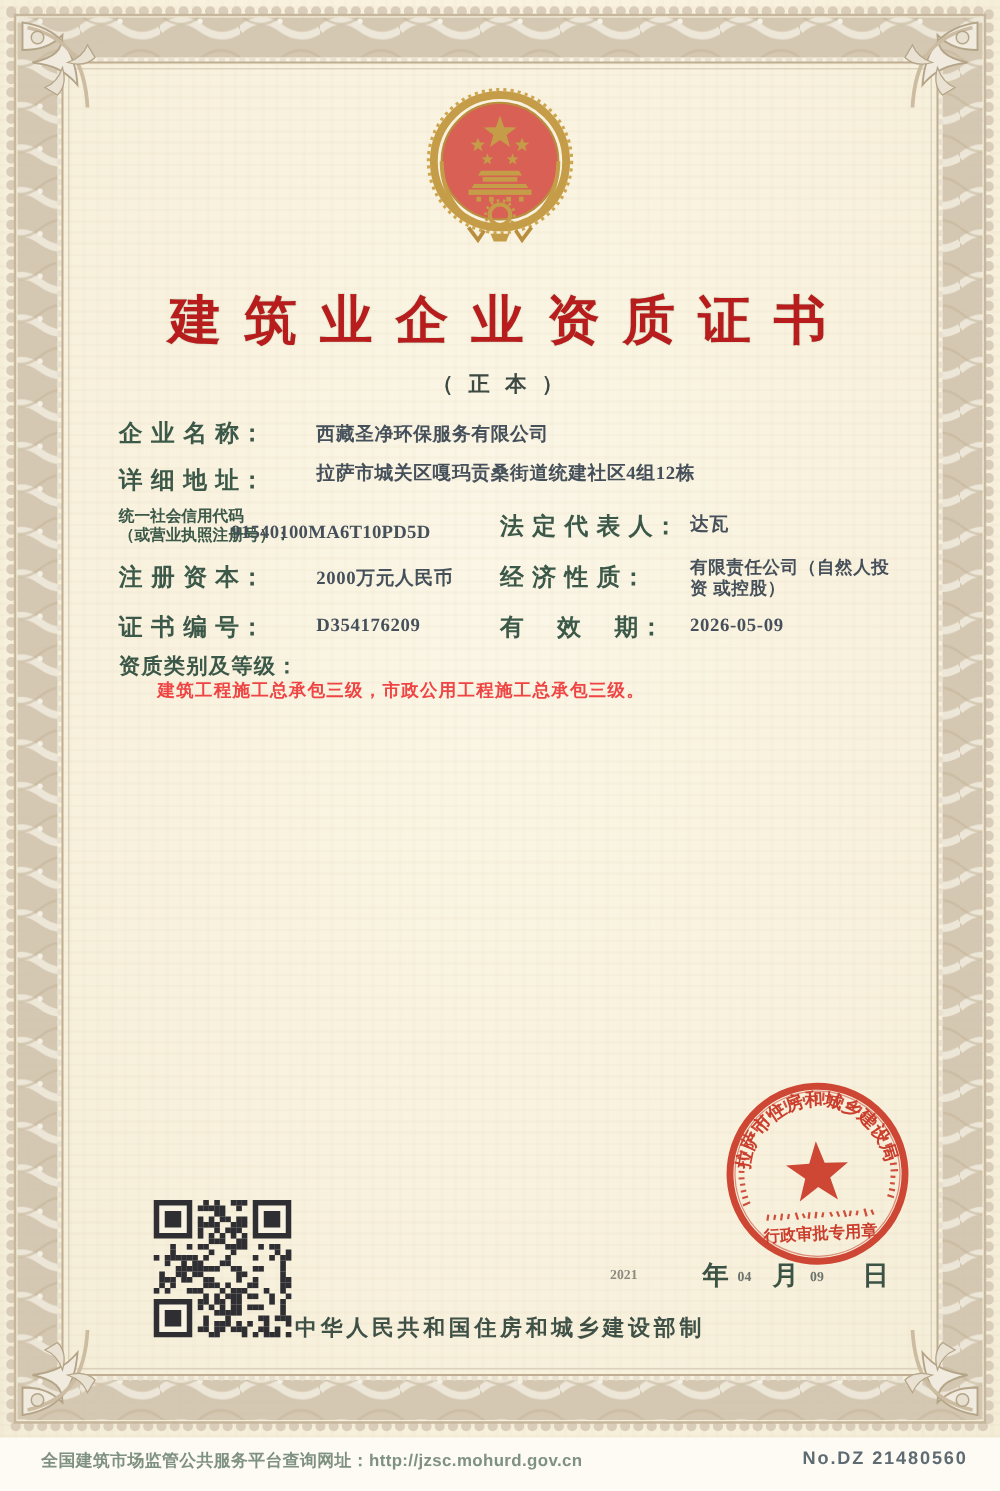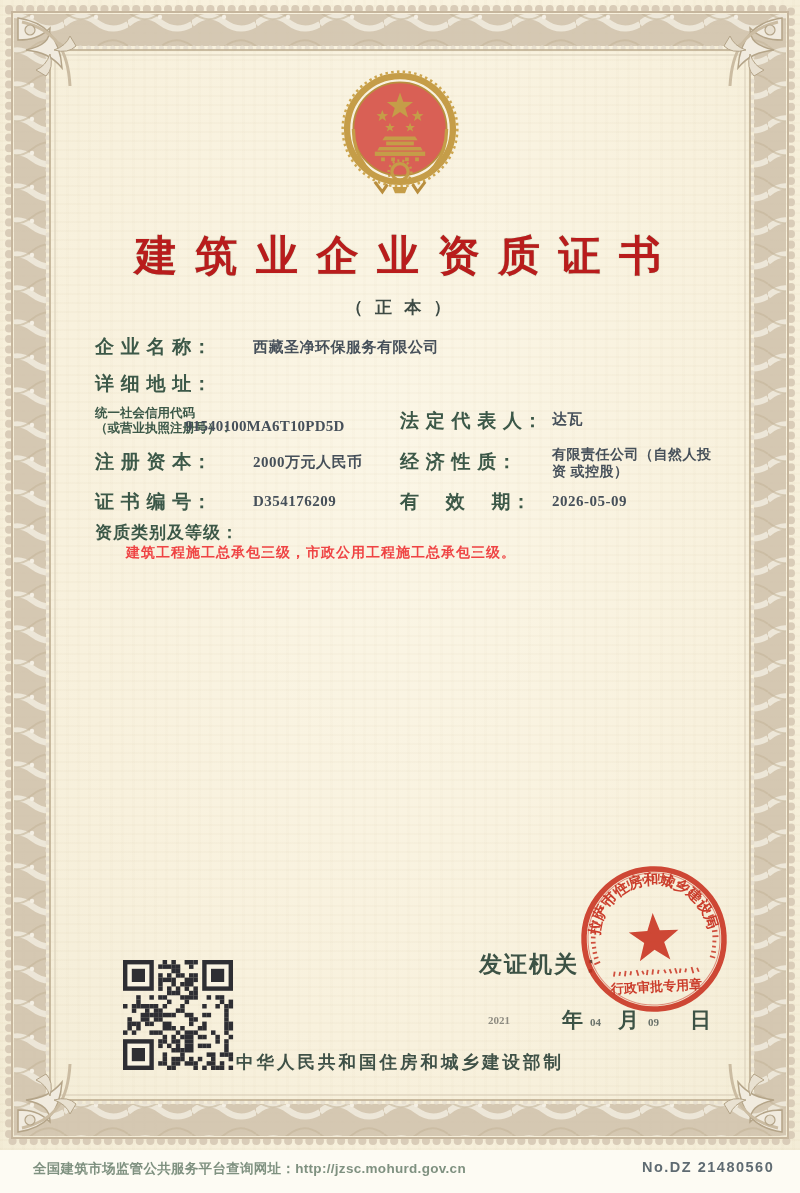--- a/index.html
+++ b/index.html
@@ -160,20 +160,21 @@
     <path d="M44,92 h12 l-2,5 h-8 Z" fill="#c59d48"></path>
   </svg>
 
   <div class="title">建 筑 业 企 业 资 质 证 书</div>
   <div class="copytype">（ 正  本 ）</div>
 
   <div class="lbl" style="left:95px;top:334px;">企 业 名 称：</div>
   <div class="val" style="left:253px;top:338px;">西藏圣净环保服务有限公司</div>
 
   <div class="lbl" style="left:95px;top:371px;">详 细 地 址：</div>
+  <div class="val" style="left:253px;top:369px;">拉萨市城关区嘎玛贡桑街道统建社区4组12栋</div>
 
   <div class="smalllbl" style="left:95px;top:406px;">统一社会信用代码</div>
   <div class="smalllbl" style="left:95px;top:421px;">（或营业执照注册号）：</div>
   <div class="val" style="left:185px;top:418px;letter-spacing:.2px;">91540100MA6T10PD5D</div>
 
   <div class="lbl" style="left:400px;top:408px;">法 定 代 表 人：</div>
   <div class="val" style="left:552px;top:410px;">达瓦</div>
 
   <div class="lbl" style="left:95px;top:449px;">注 册 资 本：</div>
   <div class="val" style="left:253px;top:453px;">2000万元人民币</div>
@@ -390,21 +391,20 @@
       <rect x="1" y="1" width="5" height="5" fill="#f9f3e3"></rect>
       <rect x="2" y="2" width="3" height="3" fill="#2e2e33"></rect>
       <rect x="18" y="0" width="7" height="7" fill="#2e2e33"></rect>
       <rect x="19" y="1" width="5" height="5" fill="#f9f3e3"></rect>
       <rect x="20" y="2" width="3" height="3" fill="#2e2e33"></rect>
       <rect x="0" y="18" width="7" height="7" fill="#2e2e33"></rect>
       <rect x="1" y="19" width="5" height="5" fill="#f9f3e3"></rect>
       <rect x="2" y="20" width="3" height="3" fill="#2e2e33"></rect>
     </svg>
 
-  <div class="issuer">发证机关：</div>
 
   <svg class="seal" viewBox="-78 -75 156 150">
     <circle cx="0" cy="0" r="70" fill="none" stroke="#c8301f" stroke-width="5.5" opacity=".95"></circle>
     <circle cx="0" cy="0" r="66" fill="none" stroke="#c8301f" stroke-width="1" opacity=".55"></circle>
     <g id="seal-ticks" stroke="#c8301f" stroke-width="1.7" opacity=".9">
         <line x1="-55.0" y1="20.0" x2="-60.9" y2="22.2"></line>
         <line x1="-56.5" y1="15.3" x2="-61.1" y2="16.5"></line>
         <line x1="-57.6" y1="10.4" x2="-62.0" y2="11.2"></line>
         <line x1="-58.2" y1="5.4" x2="-62.3" y2="5.8"></line>
         <line x1="-58.5" y1="0.5" x2="-63.2" y2="0.5"></line>

